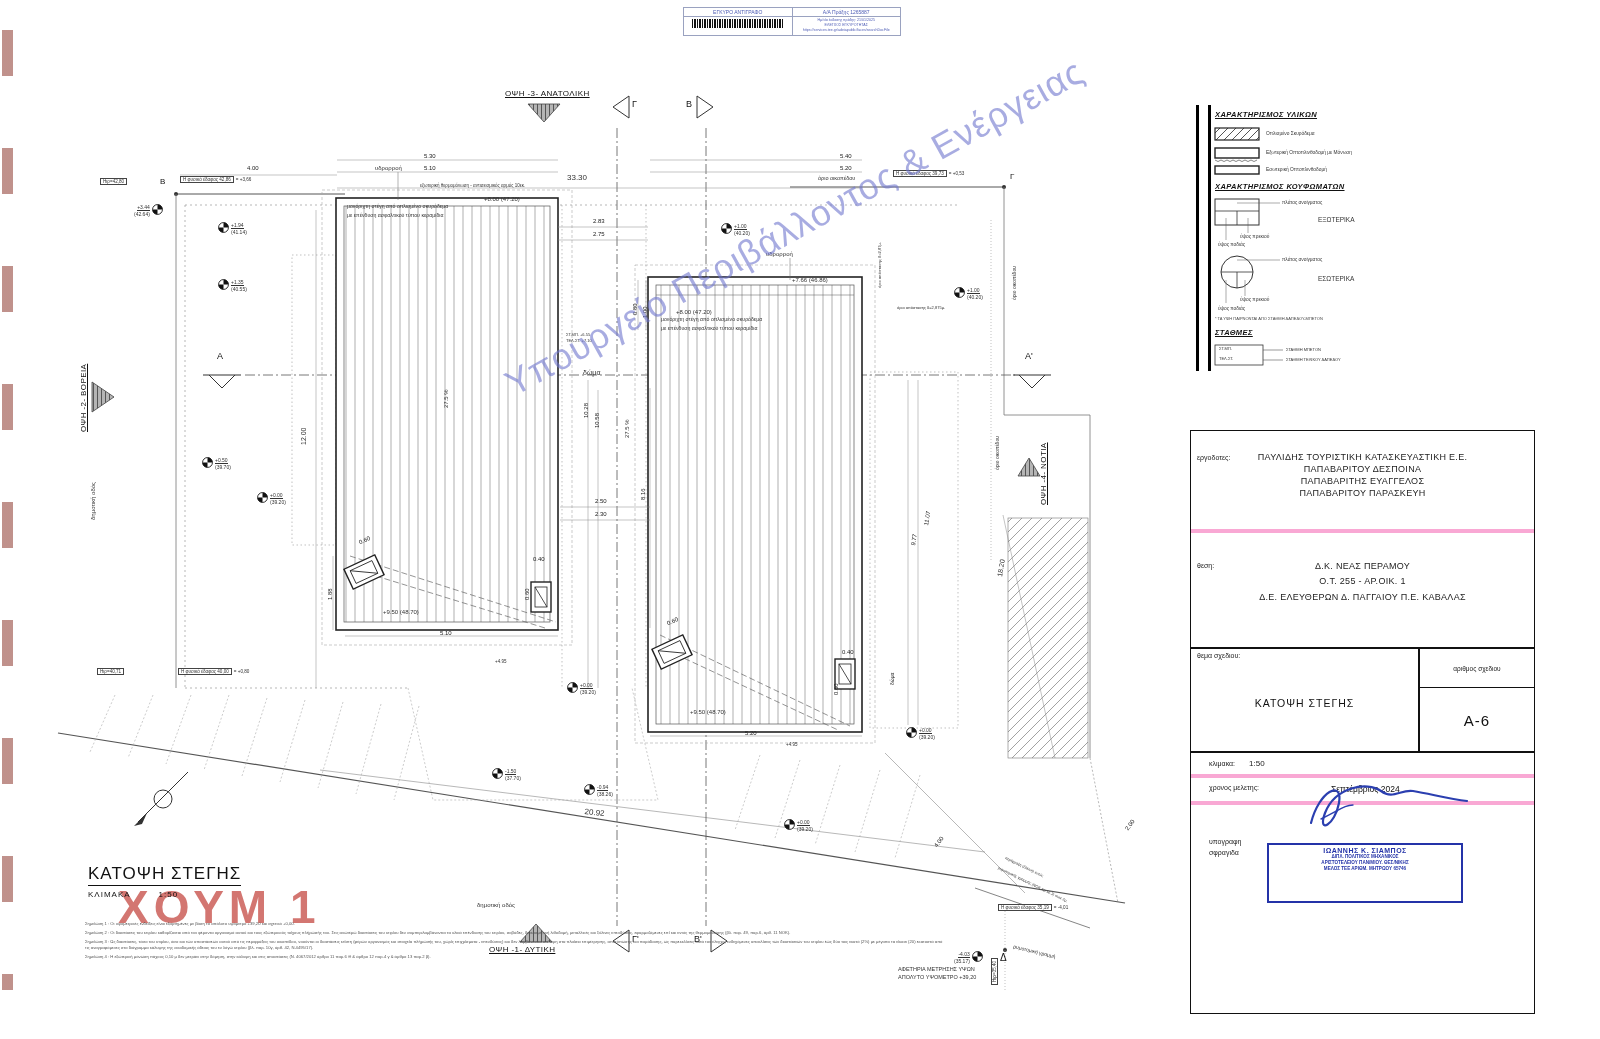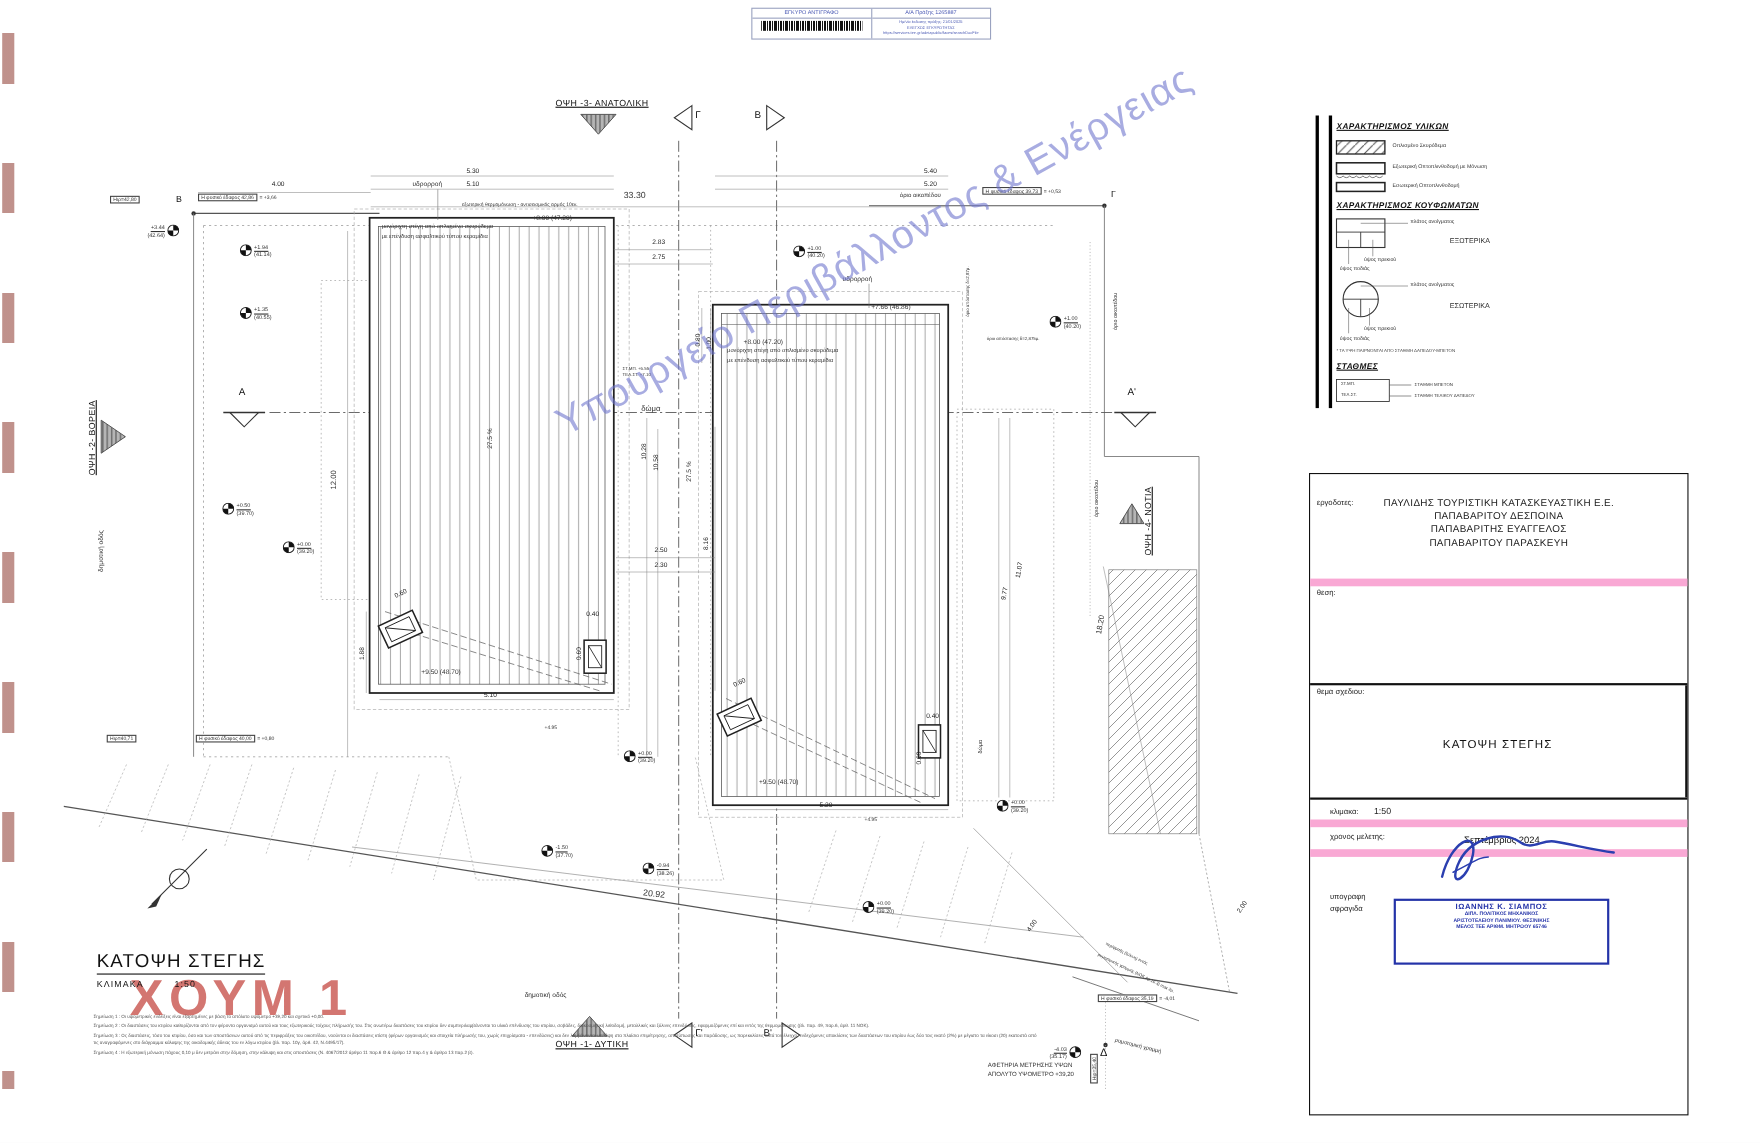--- a/index.html
+++ b/index.html
@@ -47,21 +47,21 @@
   #legend{position:absolute;left:1160px;top:100px;width:400px;height:280px;}
   #legend .bars{position:absolute;left:36px;top:5px;width:9px;height:266px;
     border-left:3px solid #000;border-right:3px solid #000;}
   .lg-title{position:absolute;font-size:7.5px;font-style:italic;font-weight:bold;color:#111;
             text-decoration:underline;letter-spacing:.4px;}
   .lg-lab{position:absolute;font-size:4.8px;color:#333;white-space:nowrap;}
   .lg-big{font-size:6.5px;}
   .lg-note{font-size:4px;color:#444;}
   
   #tblock{position:absolute;left:1190px;top:430px;width:343px;height:582px;border:1.6px solid #111;background:#fff;}
-  .tb-row{position:relative;border-bottom:7px solid #f9a8d4;box-sizing:border-box;}
+  .tb-row{position:relative;border-bottom:4px solid #f9a8d4;box-sizing:border-box;}
   .tb-lab{position:absolute;left:6px;top:3px;font-size:7px;color:#222;}
   .tb-center{text-align:center;color:#222;}
   #tb-clients{height:82px;}
   #tb-project{height:103px;}
   #tb-location{height:90px;border-bottom:2px solid #111;}
   #tb-designer{height:47px;border-bottom:2px solid #111;}
   #tb-subject{height:104px;border-bottom:2px solid #111;display:flex;}
   #tb-subject .left{flex:1;position:relative;border-right:2px solid #111;}
   #tb-subject .right{width:114px;position:relative;}
   #tb-subject .right .numlab{border-bottom:1px solid #111;height:38px;font-size:6.5px;
@@ -319,21 +319,21 @@
         <div class="an marker" style="left: 632px; top: 935px; font-size: 9px;">Γ'</div>
         <div class="an marker" style="left: 694px; top: 935px; font-size: 9px;">Β'</div>
         <div class="an marker" style="left: 217px; top: 352px; font-size: 9px;">Α</div>
         <div class="an marker" style="left: 1025px; top: 352px; font-size: 9px;">Α'</div>
         <div class="an marker" style="left: 160px; top: 178px; font-size: 8px;">Β</div>
         <div class="an marker" style="left: 1010px; top: 173px; font-size: 8px;">Γ</div>
         <div class="an marker" style="left: 1000px; top: 952px; font-size: 10px;">Δ</div>
         <div class="an view" style="left: 505px; top: 90px;">ΟΨΗ -3- ΑΝΑΤΟΛΙΚΗ</div>
         <div class="an view" style="left: 80px; top: 432px; transform: rotate(-90deg);">ΟΨΗ -2- ΒΟΡΕΙΑ</div>
         <div class="an view" style="left: 1040px; top: 505px; transform: rotate(-90deg);">ΟΨΗ -4- ΝΟΤΙΑ</div>
-        <div class="an view" style="left: 505px; top: 946px;">ΟΨΗ -1- ΔΥΤΙΚΗ</div>
+        <div class="an view" style="left: 489px; top: 946px;">ΟΨΗ -1- ΔΥΤΙΚΗ</div>
         <div class="an boxed" style="left: 100px; top: 179px;"><span class="bx">Ηιρ=42,80</span></div>
         <div class="an boxed" style="left: 180px; top: 177px;"><span class="bx">Η φυσικό έδαφος 42,86</span><span class="sfx">= +3,66</span></div>
         <div class="an boxed" style="left: 893px; top: 171px;"><span class="bx">Η φυσικό έδαφος 39,73</span><span class="sfx">= +0,53</span></div>
         <div class="an boxed" style="left: 97px; top: 669px;"><span class="bx">Ηιρ=40,71</span></div>
         <div class="an boxed" style="left: 178px; top: 669px;"><span class="bx">Η φυσικό έδαφος 40,00</span><span class="sfx">= +0,80</span></div>
         <div class="an boxed" style="left: 998px; top: 905px;"><span class="bx">Η φυσικό έδαφος 35,19</span><span class="sfx">= -4,01</span></div>
         <div class="an boxed" style="left: 992px; top: 985px; transform: rotate(-90deg);"><span class="bx">Ηιρ=35,40</span></div>
         <div class="spot an flip" style="left: 134px; top: 204px;">
           <span class="sv"><span class="rel">+3.44</span><br>(42.64)</span>
           <svg class="ssym" viewBox="0 0 12 12" width="11" height="11">
@@ -511,25 +511,34 @@
       <div class="tb-lab">εργοδοτες:</div>
       <div class="tb-center tb-lines">
         <div>ΠΑΥΛΙΔΗΣ ΤΟΥΡΙΣΤΙΚΗ ΚΑΤΑΣΚΕΥΑΣΤΙΚΗ Ε.Ε.</div>
         <div>ΠΑΠΑΒΑΡΙΤΟΥ ΔΕΣΠΟΙΝΑ</div>
         <div>ΠΑΠΑΒΑΡΙΤΗΣ ΕΥΑΓΓΕΛΟΣ</div>
         <div>ΠΑΠΑΒΑΡΙΤΟΥ ΠΑΡΑΣΚΕΥΗ</div>
       </div>
     </div>
     <div class="tb-row" id="tb-location">
       <div class="tb-lab">θεση:</div>
+      <div class="tb-center tb-lines" style="margin-top:26px;line-height:1.7">
+        <div>Δ.Κ. ΝΕΑΣ ΠΕΡΑΜΟΥ</div>
+        <div>Ο.Τ. 255 - ΑΡ.ΟΙΚ. 1</div>
+        <div>Δ.Ε. ΕΛΕΥΘΕΡΩΝ   Δ. ΠΑΓΓΑΙΟΥ   Π.Ε. ΚΑΒΑΛΑΣ</div>
+      </div>
     </div>
     <div class="tb-row" id="tb-subject">
       <div class="left">
         <div class="tb-lab">θεμα σχεδιου:</div>
         <div class="subject">ΚΑΤΟΨΗ ΣΤΕΓΗΣ</div>
+      </div>
+      <div class="right">
+        <div class="numlab">αριθμος σχεδιου</div>
+        <div class="num">Α-6</div>
       </div>
     </div>
     <div class="tb-row" id="tb-scale">
       <div class="tb-inline"><span>κλιμακα:</span><b>1:50</b></div>
     </div>
     <div class="tb-row" id="tb-date">
       <div class="tb-inline"><span>χρονος μελετης:</span></div>
       <div class="val">Σεπτέμβριος 2024</div>
     </div>
     <div class="tb-row" id="tb-sign">

